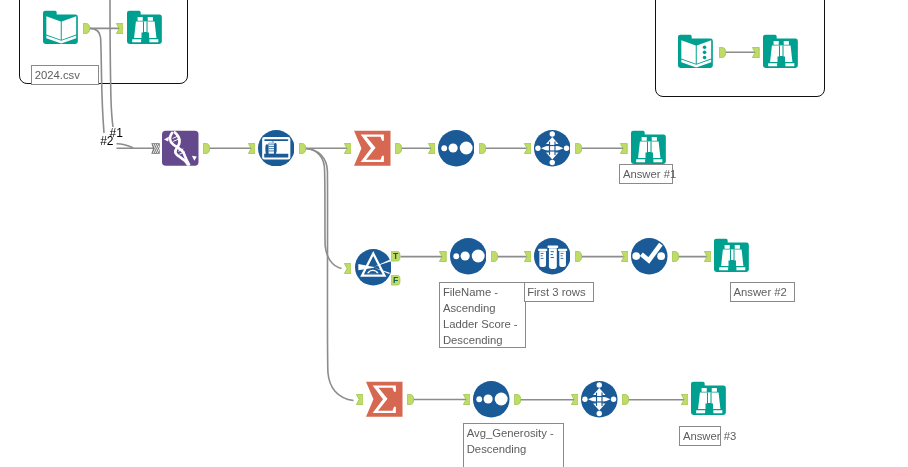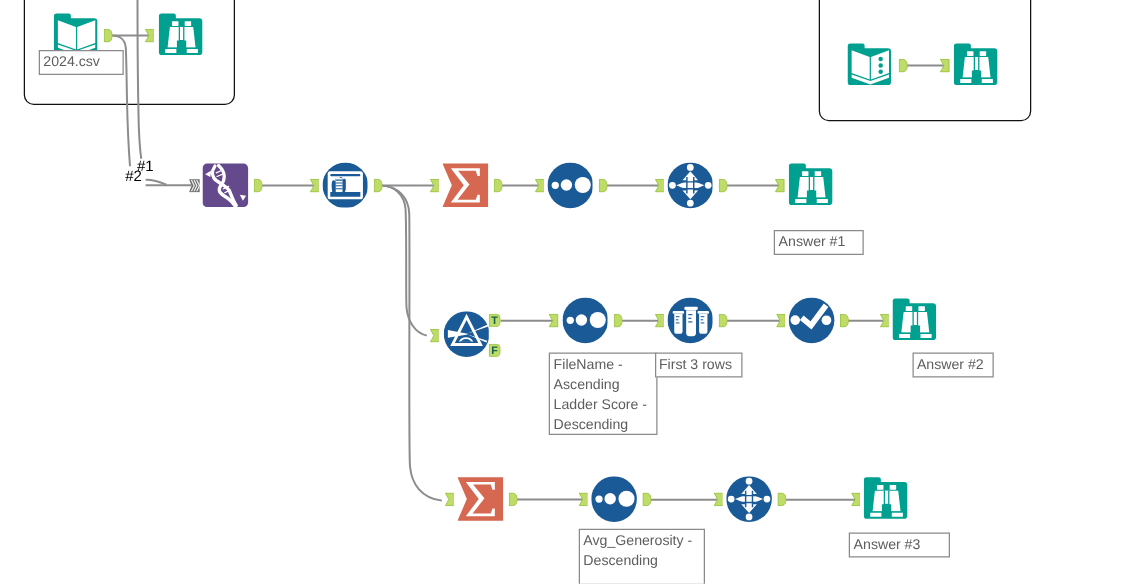--- a/index.html
+++ b/index.html
@@ -435,26 +435,26 @@
         <rect x="31.5" y="23" width="12.5" height="9" rx="0.8" fill="#fff"></rect>
         <rect x="56" y="23" width="12.5" height="9" rx="0.8" fill="#fff"></rect>
         <path fill="#fff" d="M27.5,34 h45 l4.5,40 h-54 z"></path>
         <path fill="#00A090" d="M44.5,34 h11 v26 h3.5 v16 h-18 v-16 h3.5 z"></path>
         <rect x="47" y="34" width="6" height="25" rx="0.6" fill="#fff"></rect>
         <path fill="#00A090" d="M17,73.5 h66 v3.2 h-66 z"></path>
         <rect x="18.5" y="76.5" width="21.5" height="7.5" rx="0.6" fill="#fff"></rect>
         <rect x="60" y="76.5" width="21.5" height="7.5" rx="0.6" fill="#fff"></rect>
       </svg>
     </div>
-<div class="lbl" style="left:31.2px;top:40px;width:68px;height:19.9px">2024.csv</div>
-<div class="lbl" style="left:619.4px;top:184px;width:72px;height:19.6px">Answer #1</div>
+<div class="lbl" style="left:31.2px;top:65px;width:68px;height:19.9px">2024.csv</div>
+<div class="lbl" style="left:619.4px;top:164px;width:54px;height:19.6px">Answer #1</div>
 <div class="lbl" style="left:439.4px;top:282.4px;width:86.6px;height:65.4px">FileName -
 Ascending
 Ladder Score -
 Descending</div>
 <div class="lbl" style="left:523.7px;top:282.3px;width:70.8px;height:20.1px">First 3 rows</div>
 <div class="lbl" style="left:730px;top:282.2px;width:65.4px;height:19.6px">Answer #2</div>
 <div class="lbl" style="left:463.2px;top:423px;width:101.2px;height:45px">Avg_Generosity -
 Descending</div>
-<div class="lbl" style="left:679.4px;top:426.1px;width:81px;height:19.9px">Answer #3</div>
+<div class="lbl" style="left:679.4px;top:426.1px;width:42px;height:19.9px">Answer #3</div>
 <div class="cl" style="left:109.5px;top:127px">#1</div>
 <div class="cl" style="left:100.2px;top:134.5px">#2</div>
 </div>
 
 </body></html>

